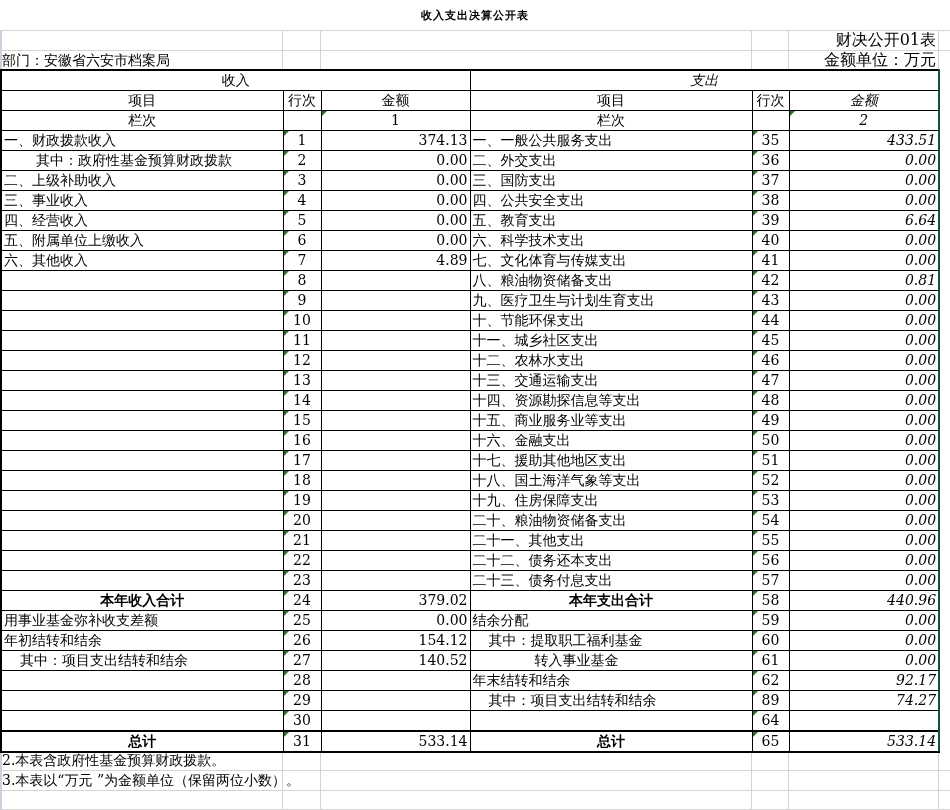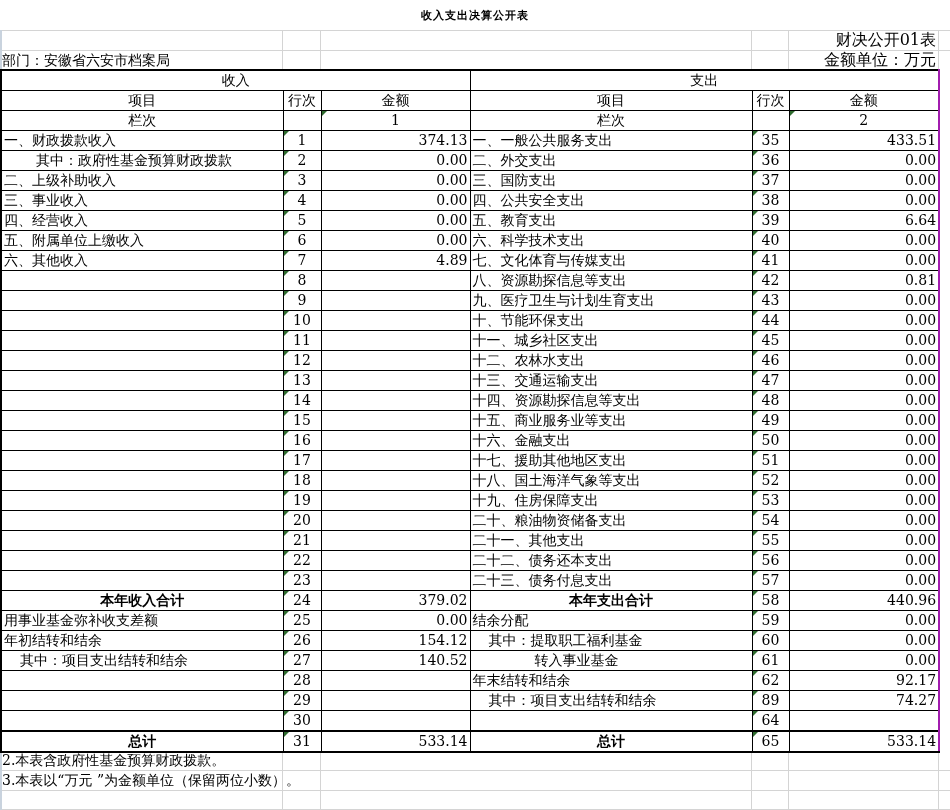--- a/index.html
+++ b/index.html
@@ -35,21 +35,21 @@
     font-size: 14px;
     background: #fff;
   }
   table.main td {
     border: 1px solid #000;
     height: 19px; padding: 0 2px; line-height: 19px;
     white-space: nowrap; overflow: hidden;
     position: relative;
   }
   table.main tr.head-top td { border-top: 2px solid #000; }
-  table.main td.rb { border-right: 2px solid #a21caf; }
+  table.main td.rb { border-right: 2px solid #14532d; font-style: italic; }
   table.main td.lb { border-left: 2px solid #000; }
   table.main tr.total-row td { border-top: 2px solid #000; border-bottom: 2px solid #000; }
   .c { text-align: center; }
   .r { text-align: right; }
   .l { text-align: left; }
   .b { font-weight: bold; font-family: "DejaVu Sans", "Liberation Sans", sans-serif; }
   .ind1 { padding-left: 34px !important; }
   .ind2 { padding-left: 18px !important; }
   .ind3 { padding-left: 64px !important; }
   .tri::before {
@@ -166,21 +166,21 @@
           <td class="c tri">7</td>
           <td class="r">4.89</td>
           <td class="l">七、文化体育与传媒支出</td>
           <td class="c tri">41</td>
           <td class="r rb">0.00</td>
         </tr>
         <tr>
           <td class="l lb"></td>
           <td class="c tri">8</td>
           <td class="r"></td>
-          <td class="l">八、资源勘探信息等支出</td>
+          <td class="l">八、粮油物资储备支出</td>
           <td class="c tri">42</td>
           <td class="r rb">0.81</td>
         </tr>
         <tr>
           <td class="l lb"></td>
           <td class="c tri">9</td>
           <td class="r"></td>
           <td class="l">九、医疗卫生与计划生育支出</td>
           <td class="c tri">43</td>
           <td class="r rb">0.00</td>

